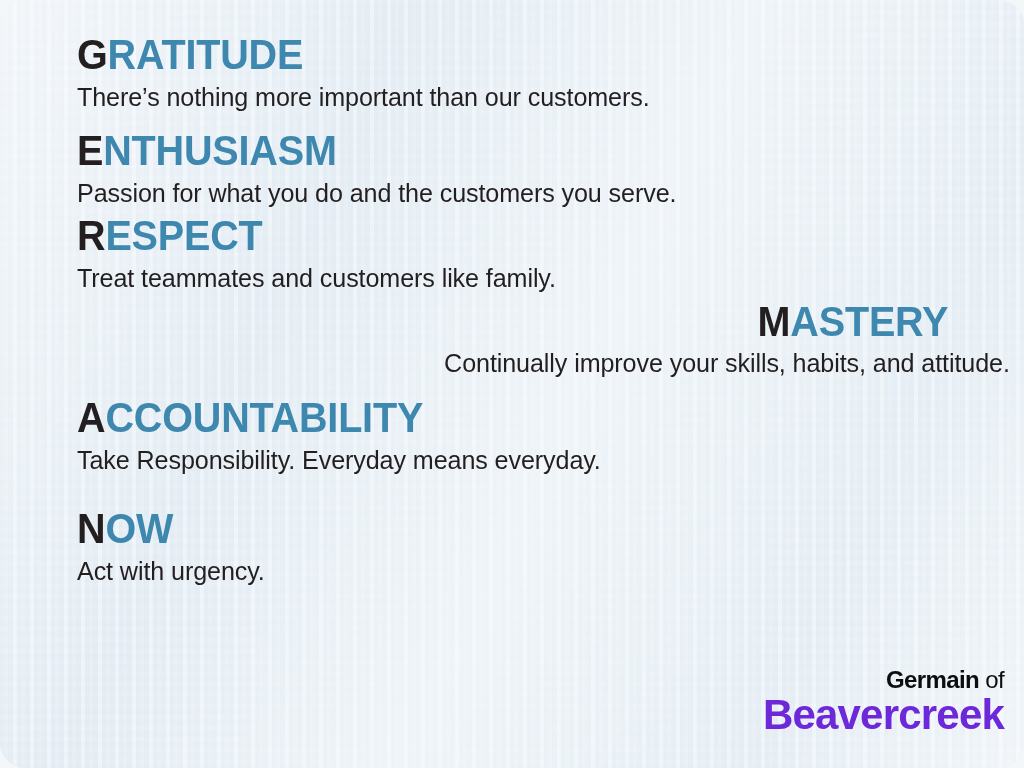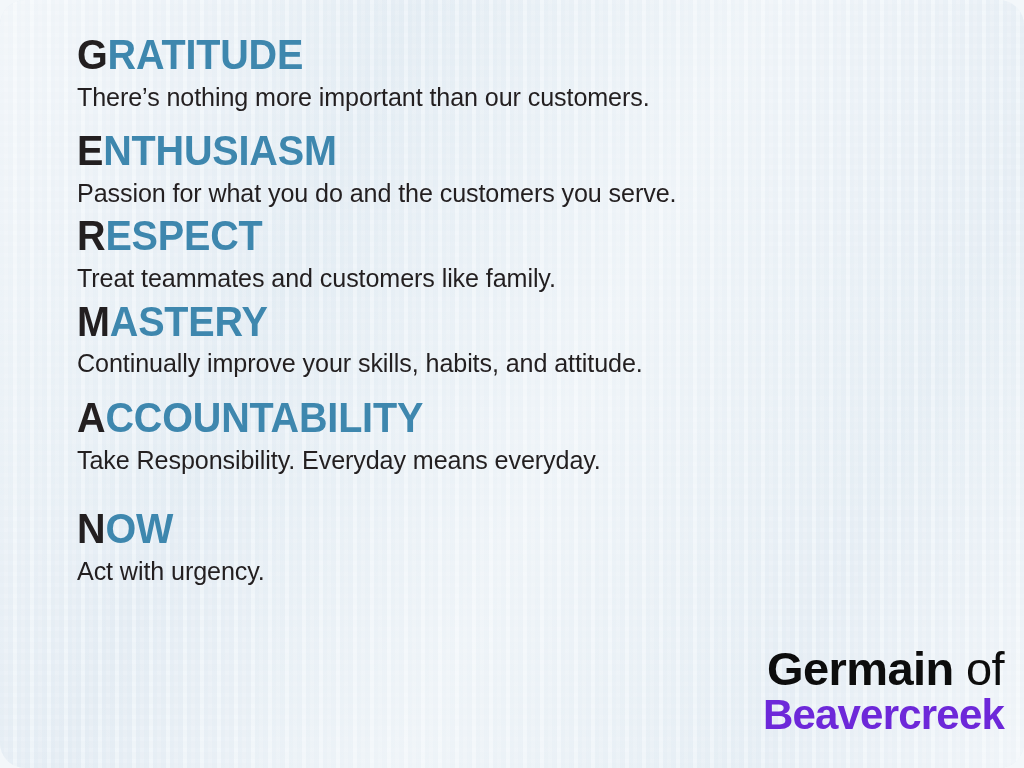--- a/index.html
+++ b/index.html
@@ -116,37 +116,37 @@
     white-space: nowrap;
     letter-spacing: -0.1px;
     transform: scaleX(0.985);
     transform-origin: left center;
   }
 
   
   .value-block.b0 { margin-bottom: 17px; }
   .value-block.b1 { margin-bottom: 6px; }
   .value-block.b2 { margin-bottom: 6px; }
-  .value-block.b3 { margin-bottom: 17px; }
+  .value-block.b3 { margin-bottom: 17px; text-align: right; }
   .value-block.b4 { margin-bottom: 32px; }
   .value-block.b5 { margin-bottom: 17px; }
   .value-block.b6 { margin-bottom: 6px; }
 
   
   .logo {
     position: absolute;
     right: 20px;
     bottom: 32px;
     z-index: 4;
     text-align: right;
     line-height: 1.0;
   }
   .logo-line1 {
     font-family: "Liberation Sans", sans-serif;
-    font-size: 47px;
+    font-size: 24px;
     color: #0d0d0d;
     letter-spacing: -0.6px;
     white-space: nowrap;
   }
   .logo-line1 .brand {
     font-weight: bold;
   }
   .logo-line1 .of {
     font-weight: 400;
   }

